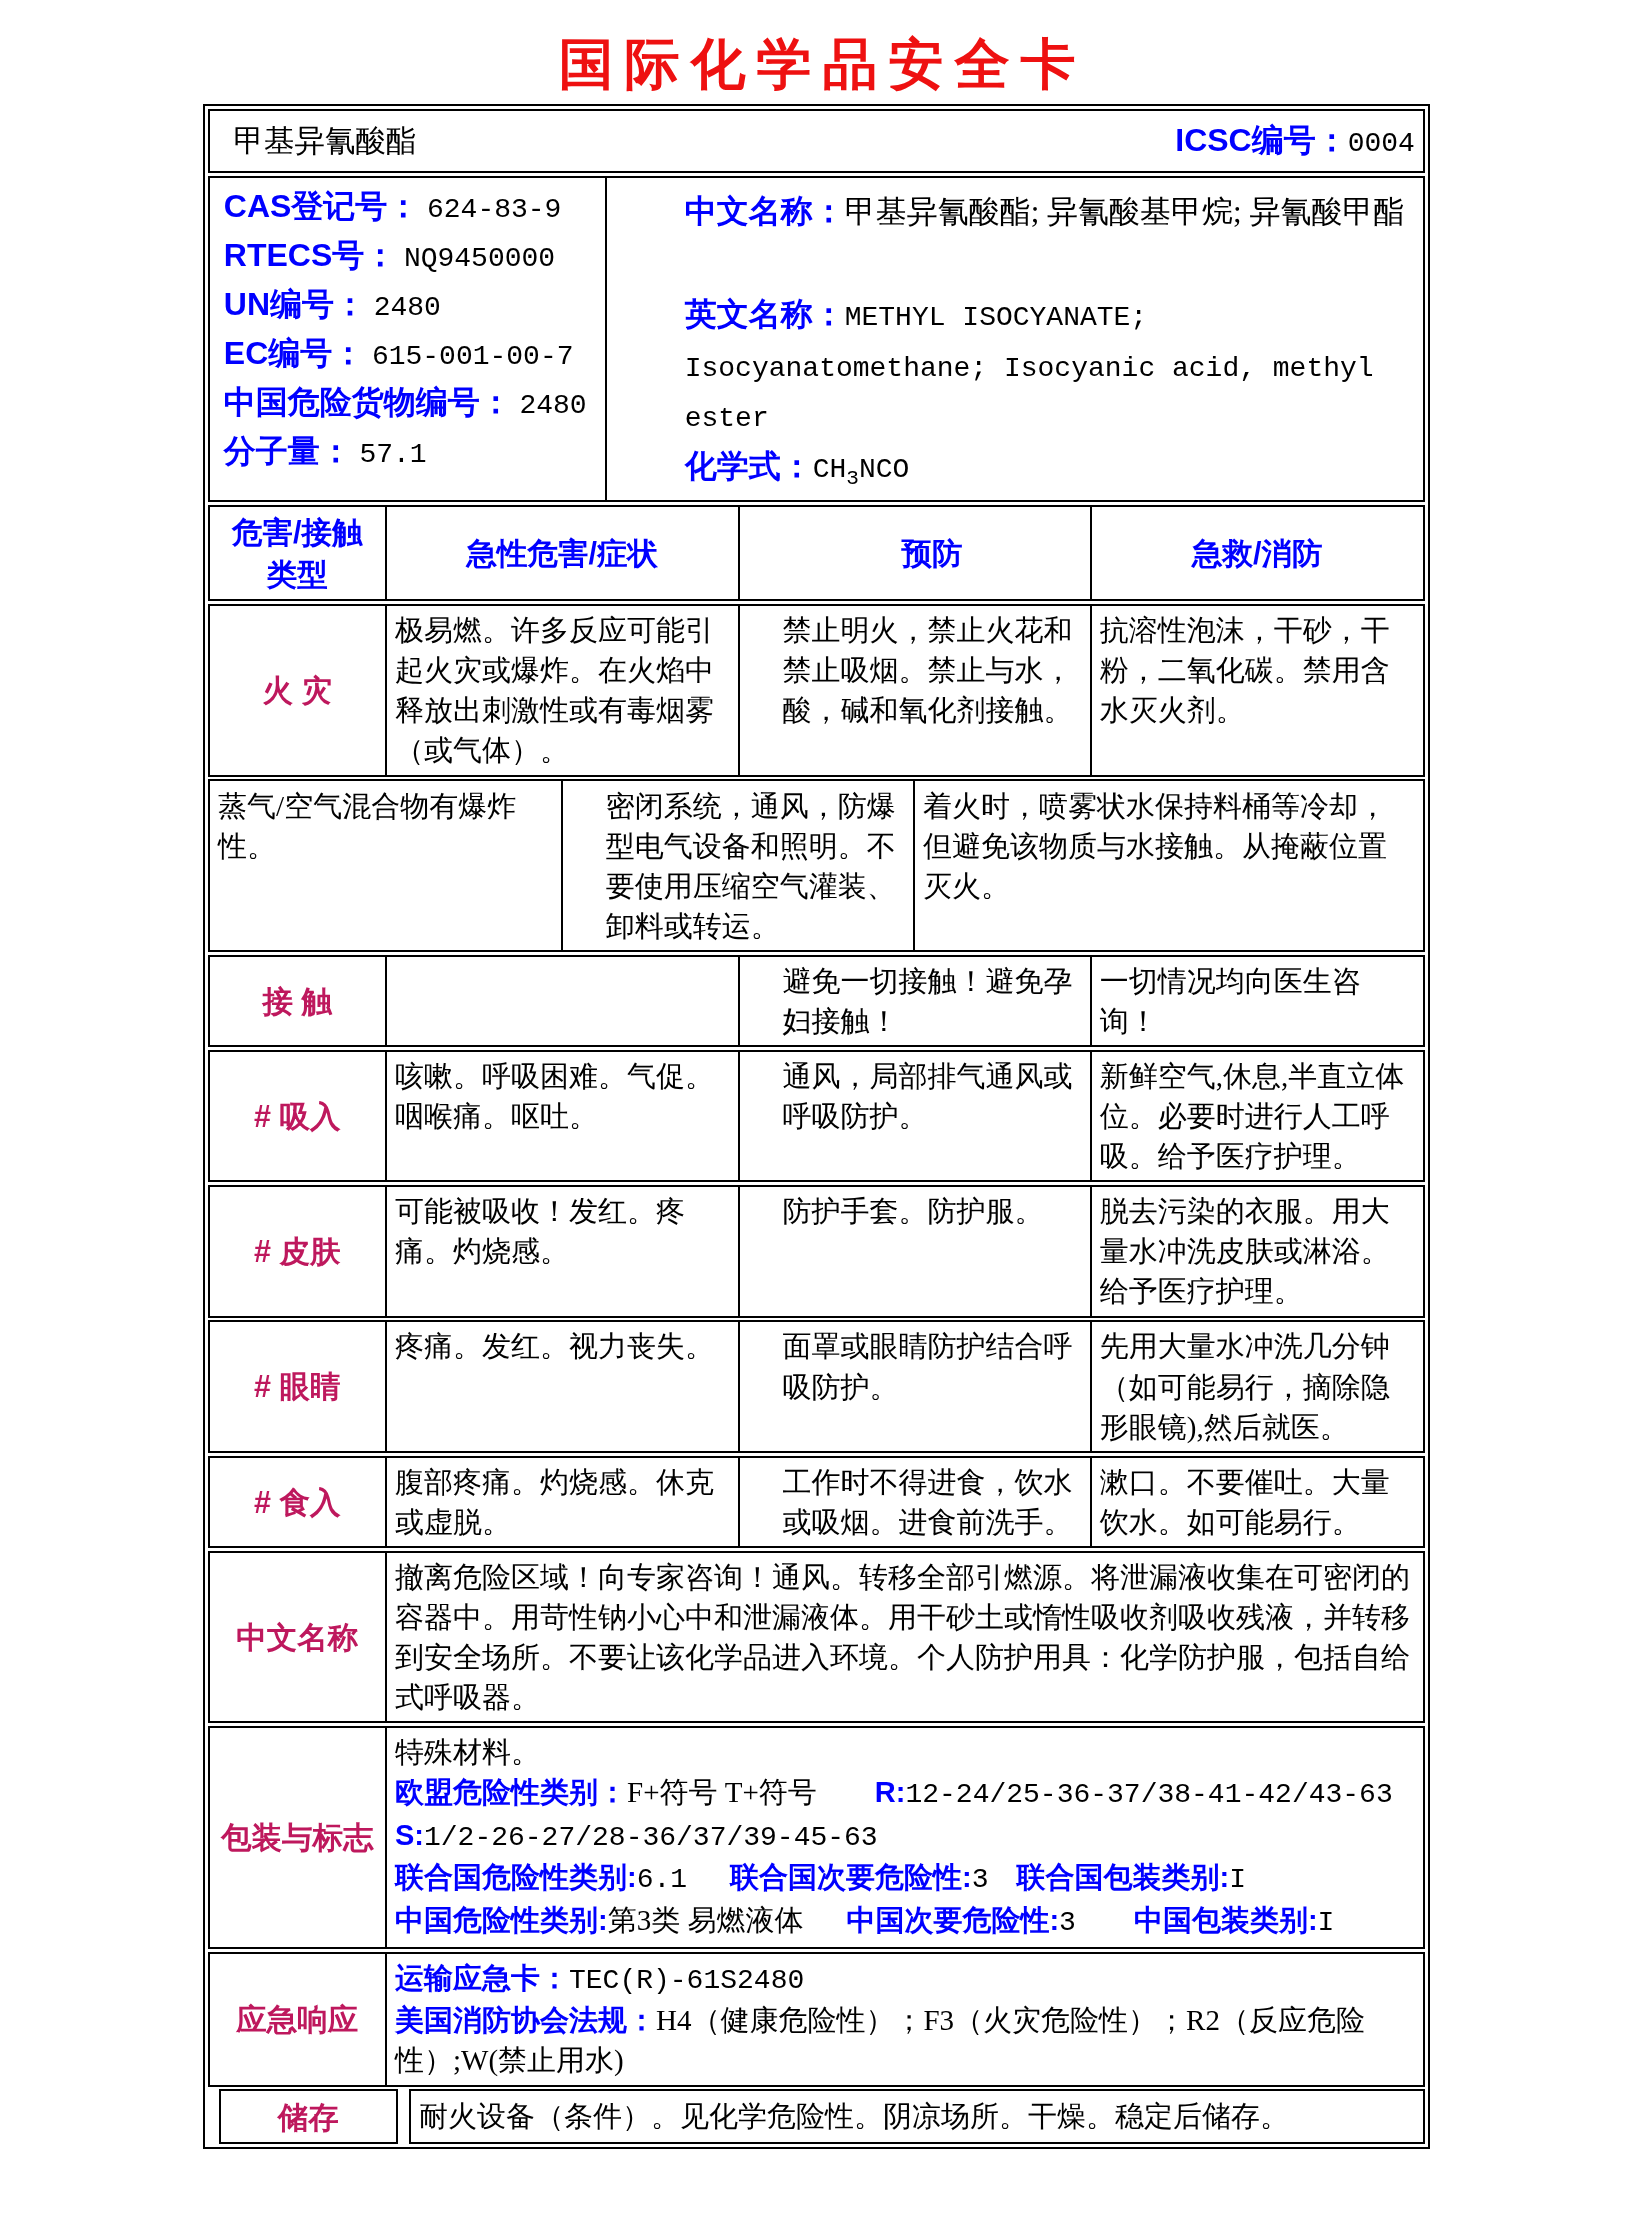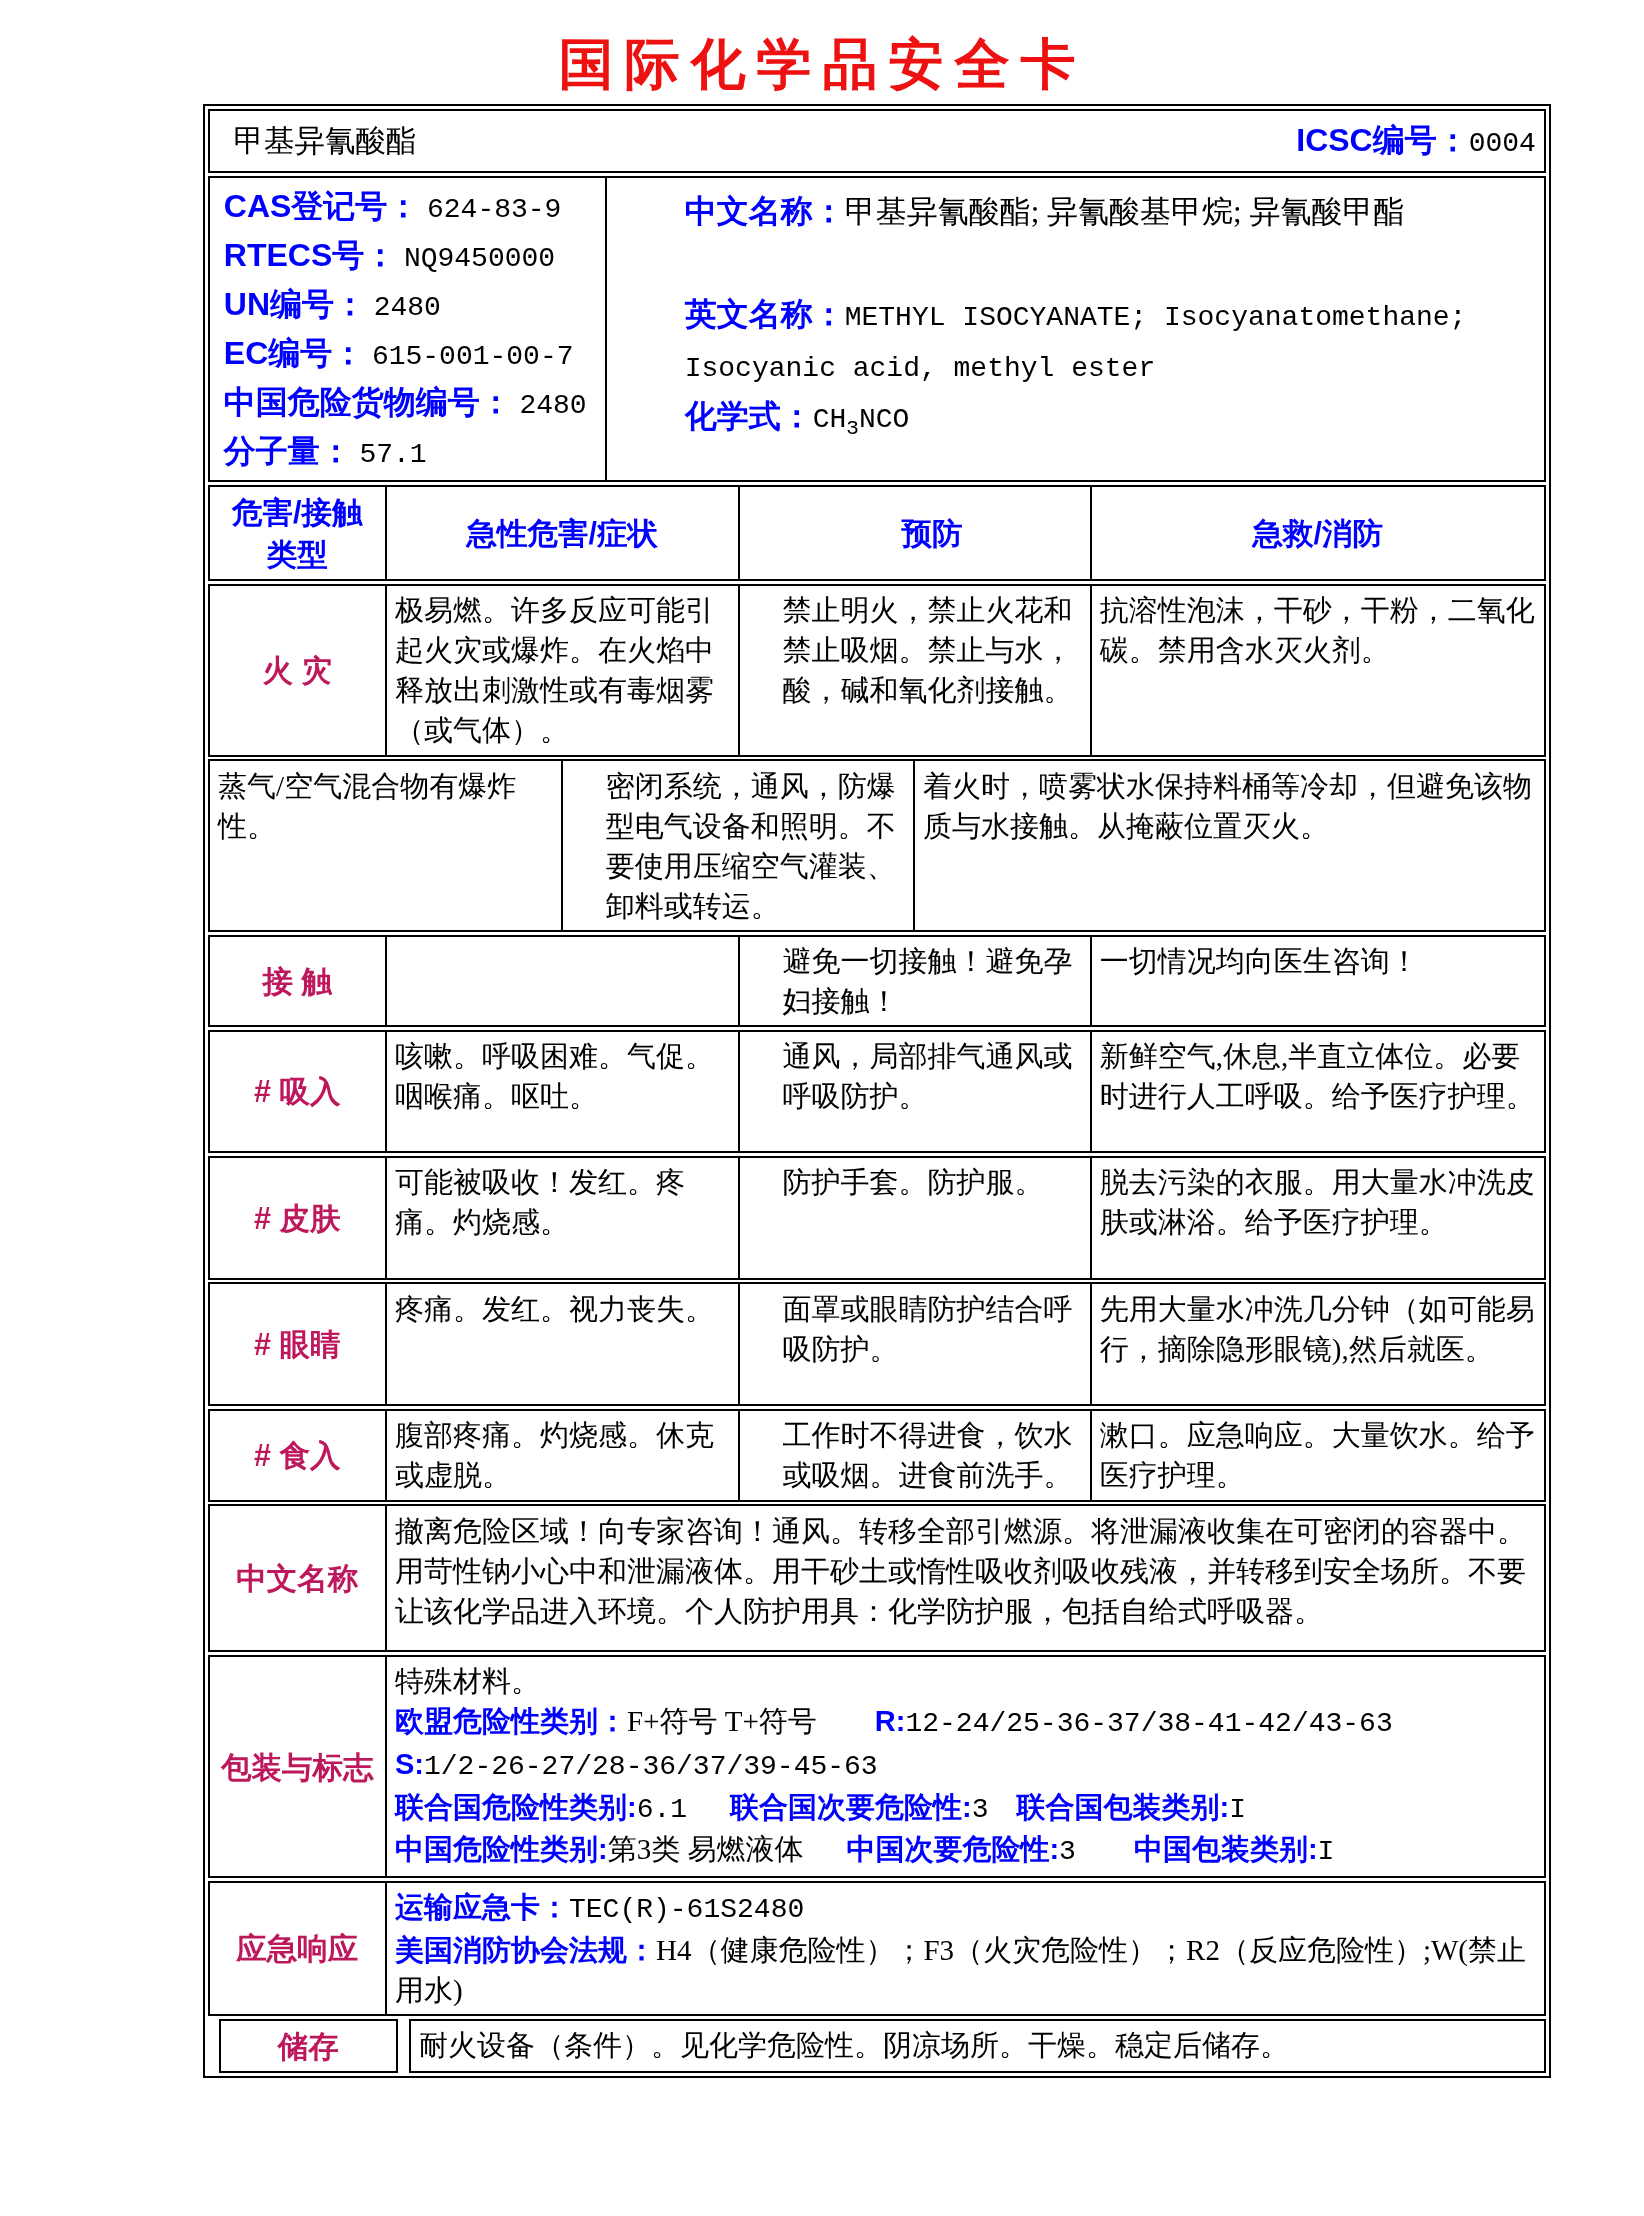--- a/index.html
+++ b/index.html
@@ -1,20 +1,20 @@
 <!DOCTYPE html>
 <html style="font-size:11px"><head>
 <meta charset="utf-8">
 <style>
   html,body{margin:0;padding:0;background:#fff;}
   body{width:1645px;height:2216px;position:relative;color:#000;
        font-family:"Liberation Serif","DejaVu Serif",serif;}
   .page-title{margin:28px 0 0;text-align:center;color:#ee1111;font-size:55px;
        font-weight:bold;letter-spacing:11px;font-family:"Liberation Sans",sans-serif;}
-  .card{position:absolute;left:203px;top:104px;width:1348px;border:2.8px solid #000;
+  .card{position:absolute;left:203px;top:104px;width:1227px;border:2.8px solid #000;
        padding:2.8px;box-sizing:border-box;background:#fff;}
   .row{display:flex;margin-top:2.8px;}
   .row:first-child{margin-top:0;}
   .cell{border:2.1px solid #000;box-sizing:border-box;padding:4.2px 8.3px;
        font-size:29px;line-height:1.38;background:#fff;overflow:hidden;}
   .cell+.cell{margin-left:-2.1px;}
   .lbl{color:#0000ff;font-weight:bold;font-family:"Liberation Sans",sans-serif;}
   .mono{font-family:"Liberation Mono","DejaVu Sans Mono",monospace;font-size:28px;}
   .labelcell{display:flex;align-items:center;justify-content:center;text-align:center;
        color:#be185d;font-weight:bold;font-family:"Liberation Sans",sans-serif;
@@ -128,21 +128,21 @@
     <div class="cell labelcell"># 眼睛</div>
     <div class="cell c-sym">疼痛。发红。视力丧失。</div>
     <div class="cell c-prev">面罩或眼睛防护结合呼吸防护。</div>
     <div class="cell c-resp">先用大量水冲洗几分钟（如可能易行，摘除隐形眼镜),然后就医。</div>
   </div>
 
   <div class="row r-ing">
     <div class="cell labelcell"># 食入</div>
     <div class="cell c-sym">腹部疼痛。灼烧感。休克或虚脱。</div>
     <div class="cell c-prev">工作时不得进食，饮水或吸烟。进食前洗手。</div>
-    <div class="cell c-resp">漱口。应急响应。大量饮水。给予医疗护理。</div>
+    <div class="cell c-resp">漱口。不要催吐。大量饮水。如可能易行。</div>
   </div>
 
   <div class="row r-spill">
     <div class="cell labelcell">中文名称</div>
     <div class="cell c-wide">撤离危险区域！向专家咨询！通风。转移全部引燃源。将泄漏液收集在可密闭的容器中。用苛性钠小心中和泄漏液体。用干砂土或惰性吸收剂吸收残液，并转移到安全场所。不要让该化学品进入环境。个人防护用具：化学防护服，包括自给式呼吸器。</div>
   </div>
 
   <div class="row r-pack">
     <div class="cell labelcell">包装与标志</div>
     <div class="cell c-wide">

